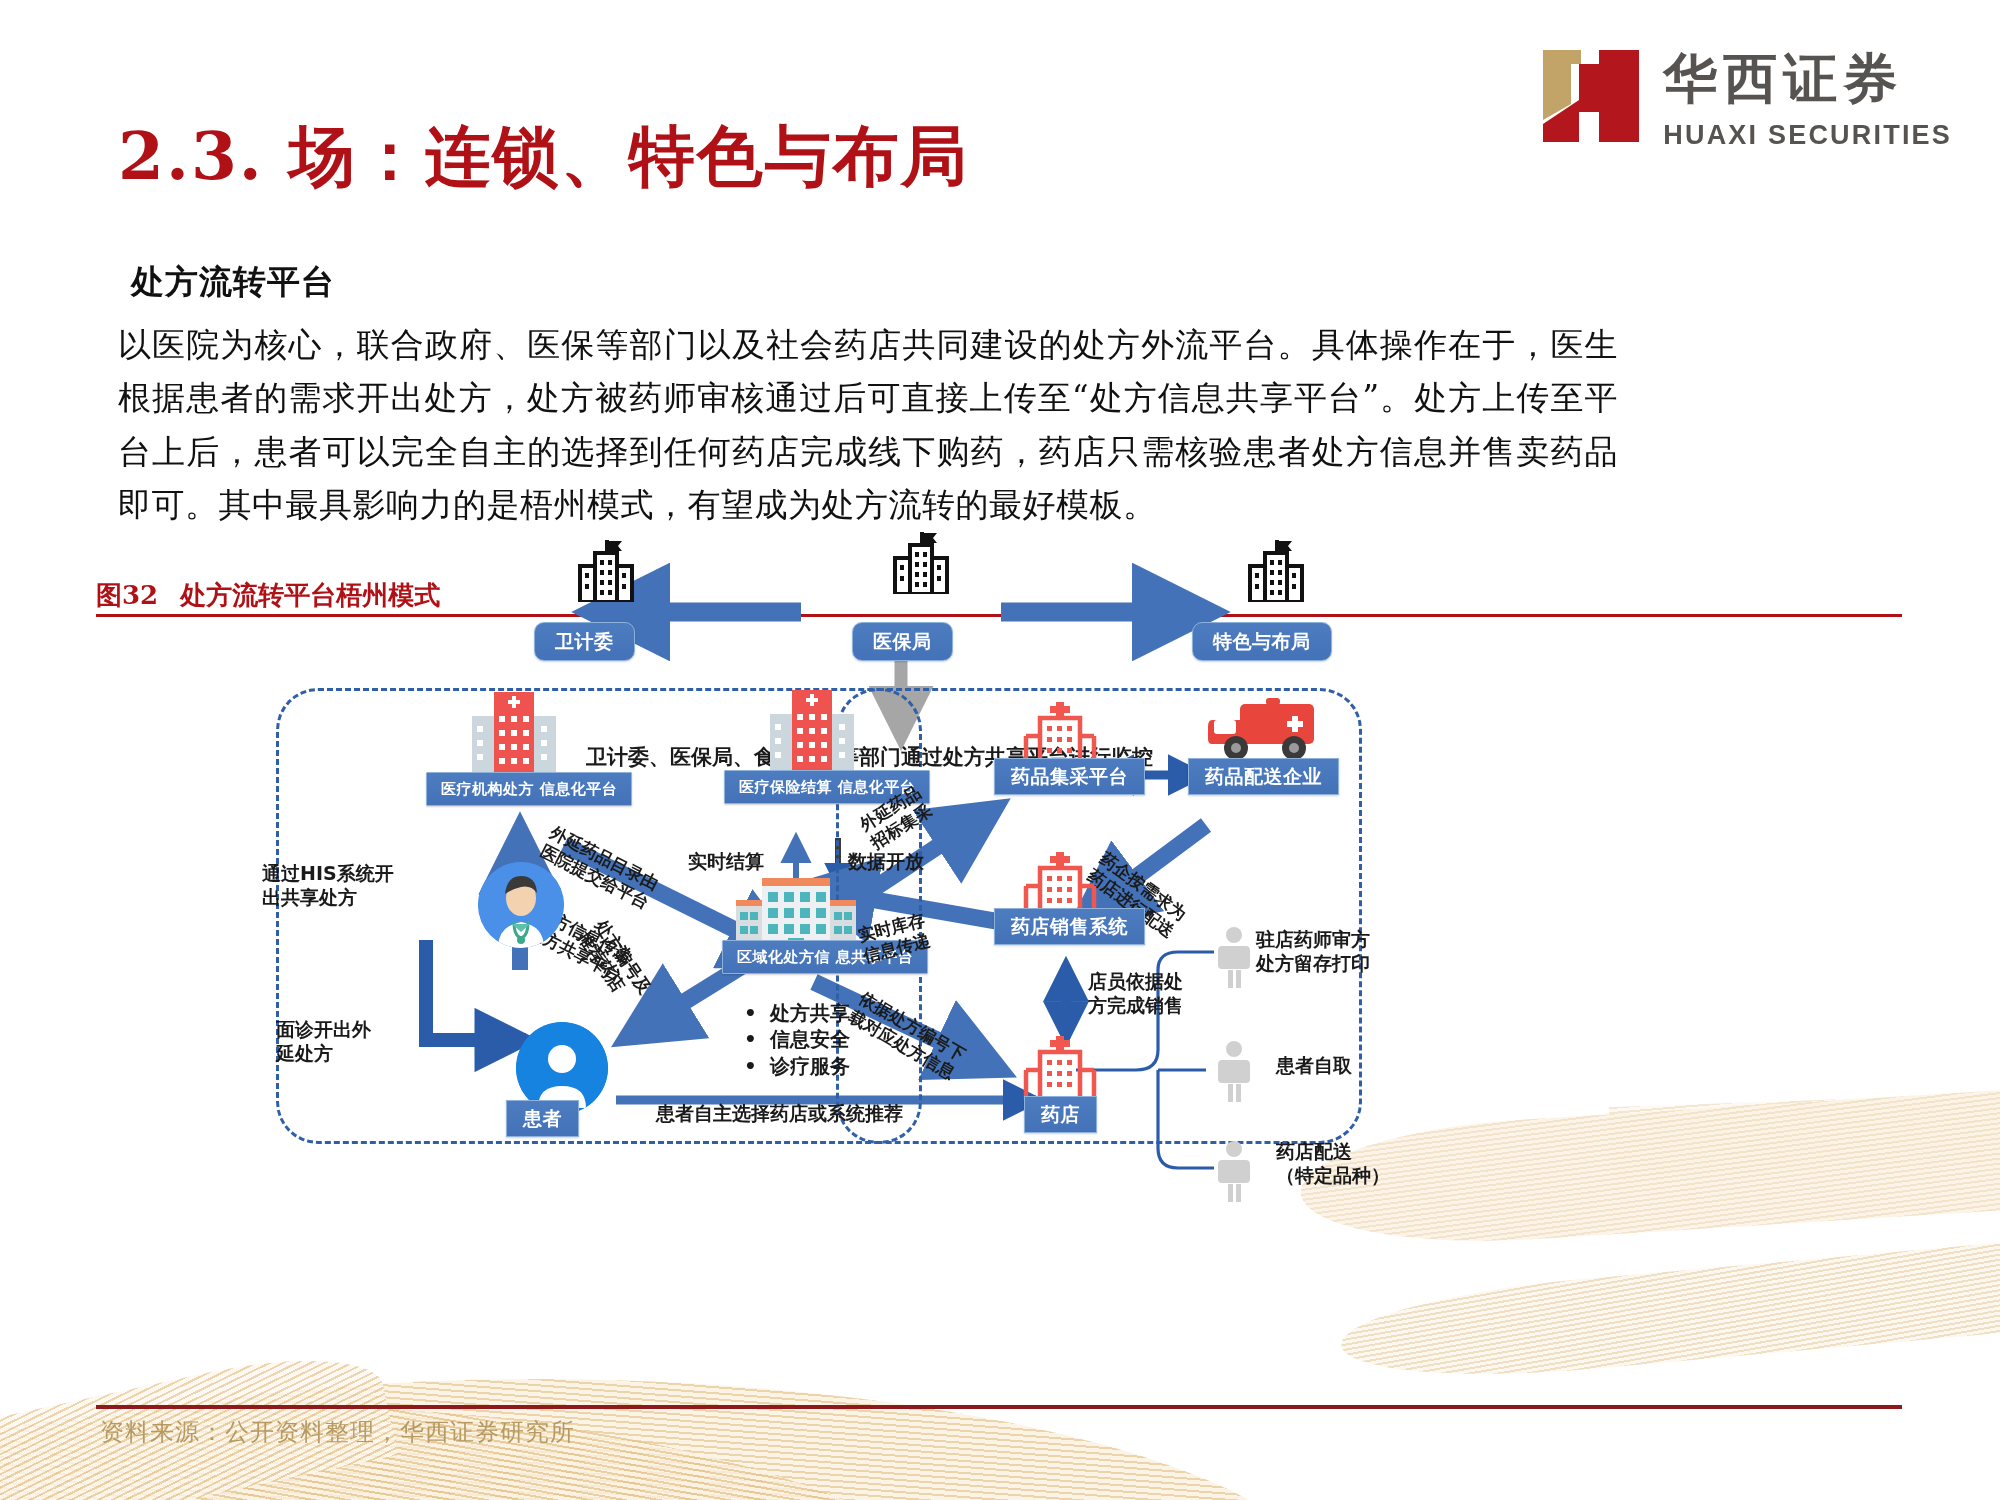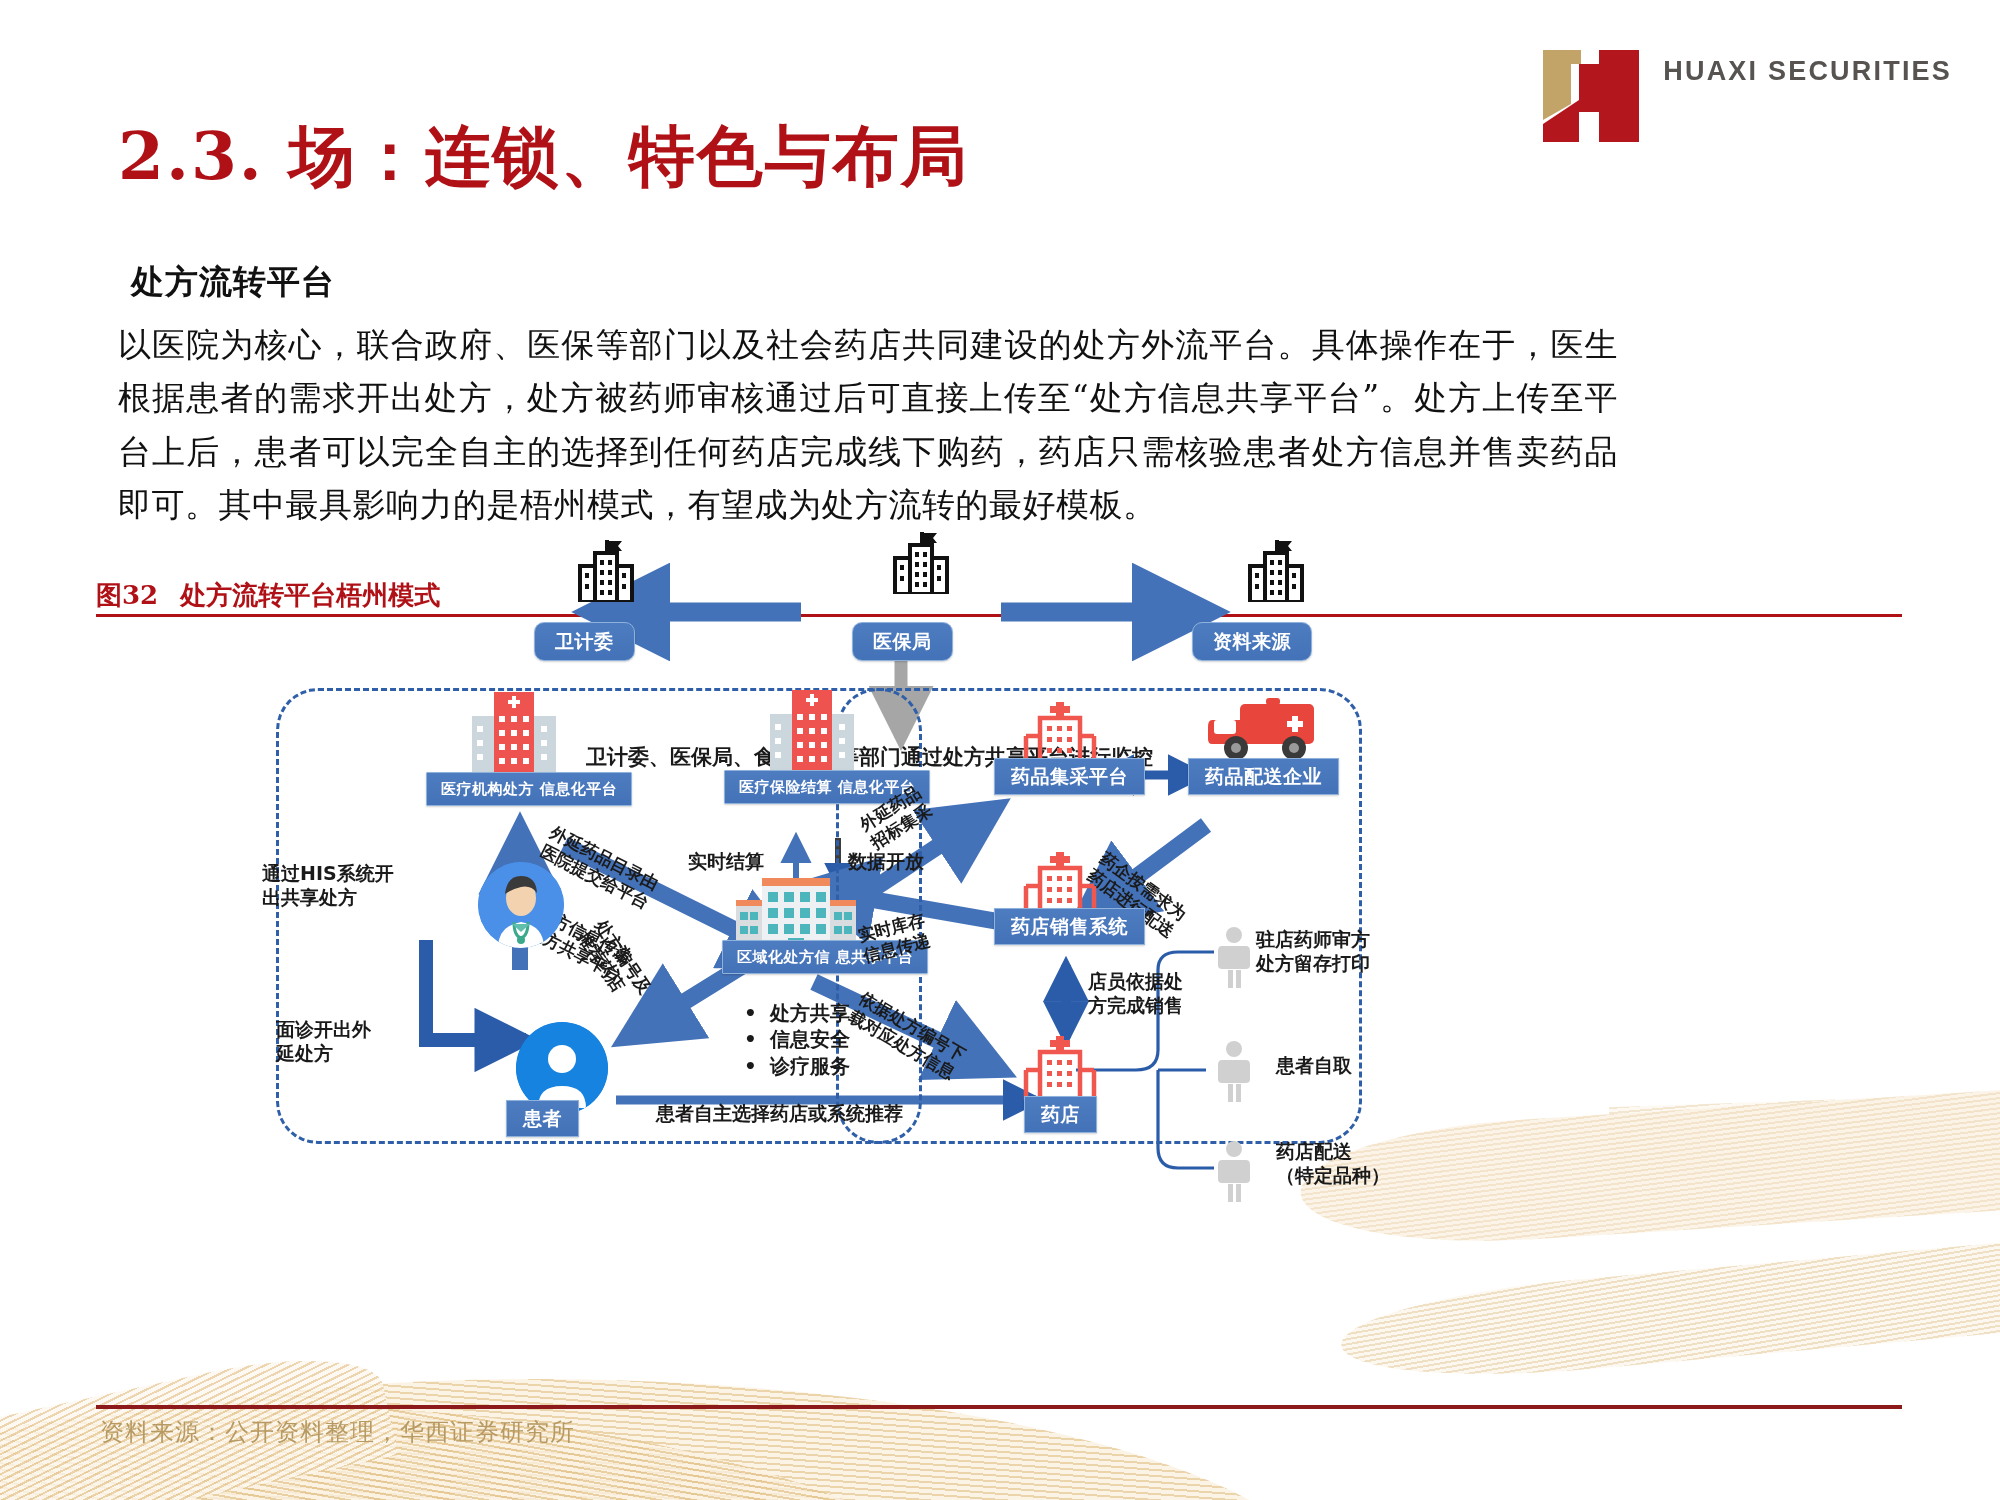--- a/index.html
+++ b/index.html
@@ -163,20 +163,21 @@
 
   <div class="logo">
     <div class="logo-mark">
       <svg viewBox="0 0 108 108" width="108" height="108">
         <path d="M6 8 H44 V22 H34 V62 L6 78 Z" fill="#c2a368"></path>
         <path d="M62 8 H102 V100 H62 V70 H42 V100 H6 V82 L42 58 V22 H62 Z" fill="#b3161c"></path>
         <path d="M62 8 H102 V22 H92 V86 H102 V100 H62 V86 H72 V22 H62 Z" fill="#b3161c"></path>
       </svg>
     </div>
     <div>
+      <div class="logo-cn">华西证券</div>
       <div class="logo-en">HUAXI SECURITIES</div>
     </div>
   </div>
 
   <div class="sub-head">处方流转平台</div>
   <div class="para">以医院为核心，联合政府、医保等部门以及社会药店共同建设的处方外流平台。具体操作在于，医生根据患者的需求开出处方，处方被药师审核通过后可直接上传至“处方信息共享平台”。处方上传至平台上后，患者可以完全自主的选择到任何药店完成线下购药，药店只需核验患者处方信息并售卖药品即可。其中最具影响力的是梧州模式，有望成为处方流转的最好模板。</div>
 
   <div class="fig-cap">
     <span>图32</span>
     <span>处方流转平台梧州模式</span>
@@ -306,21 +307,21 @@
           <rect x="25" y="50" width="4" height="5"></rect>
             <rect x="33" y="50" width="4" height="5"></rect>
           <rect x="10" y="33" width="4" height="5"></rect>
             <rect x="10" y="44" width="4" height="5"></rect>
           <rect x="47" y="33" width="4" height="5"></rect>
             <rect x="47" y="44" width="4" height="5"></rect>
         </g>
       </svg>
     </div>
     <div class="dz" style="left:1096px;top:-18px;">
-      <div class="node-label gov-label">资料来源</div>
+      <div class="node-label gov-label">特色与布局</div>
     </div>
 
     <div class="dz ann" style="left:490px;top:104px;font-size:21px;">卫计委、医保局、食药监局等部门通过处方共享平台进行监控</div>
 
     <div class="dz" style="left:372px;top:52px;">
       <svg class="hosp-red" viewBox="0 0 92 86">
         <rect x="4" y="24" width="22" height="62" fill="#ccd6dd"></rect>
         <rect x="66" y="24" width="22" height="62" fill="#ccd6dd"></rect>
         <rect x="26" y="0" width="40" height="86" fill="#ef5350"></rect>
         <rect x="40" y="8" width="12" height="4" fill="#fff"></rect>

